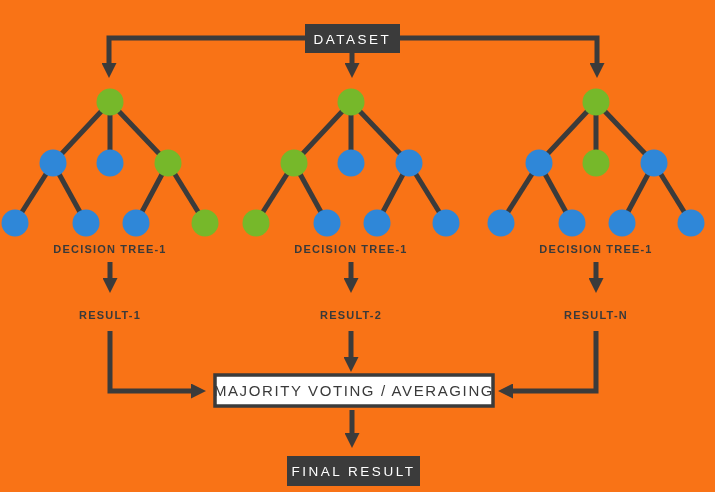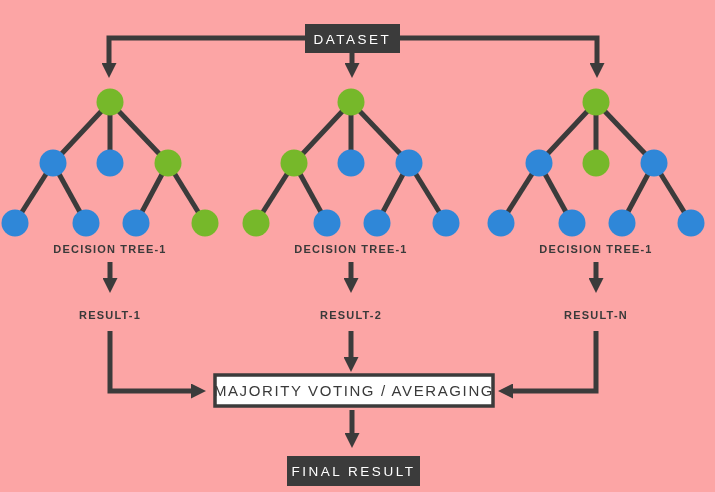--- a/index.html
+++ b/index.html
@@ -1,16 +1,16 @@
 <!DOCTYPE html>
 <html><head>
 <meta charset="utf-8">
 <style>
   html, body { margin: 0; padding: 0; background: #ffffff; }
-  .stage { width: 715px; height: 492px; position: relative; background: #fca5a5; }
+  .stage { width: 715px; height: 492px; position: relative; background: #f97316; }
   svg { display: block; font-family: "Liberation Sans", sans-serif; }
   .edge { stroke: #3b3b3b; stroke-width: 5; }
   .conn { stroke: #3b3b3b; stroke-width: 5; fill: none; }
   .node { stroke: none; }
   .small-lbl { font-size: 11px; font-weight: bold; letter-spacing: 1.2px; fill: #3a3a3a; text-anchor: middle; }
   .box-dark { fill: #3b3b3b; }
   .box-outline { fill: #ffffff; stroke: #3b3b3b; stroke-width: 3.5; }
   .box-text-white { font-size: 13.5px; letter-spacing: 2.5px; fill: #ffffff; text-anchor: middle; }
   .box-text-dark { font-size: 15px; letter-spacing: 1.6px; fill: #3a3a3a; text-anchor: middle; }
 </style>

